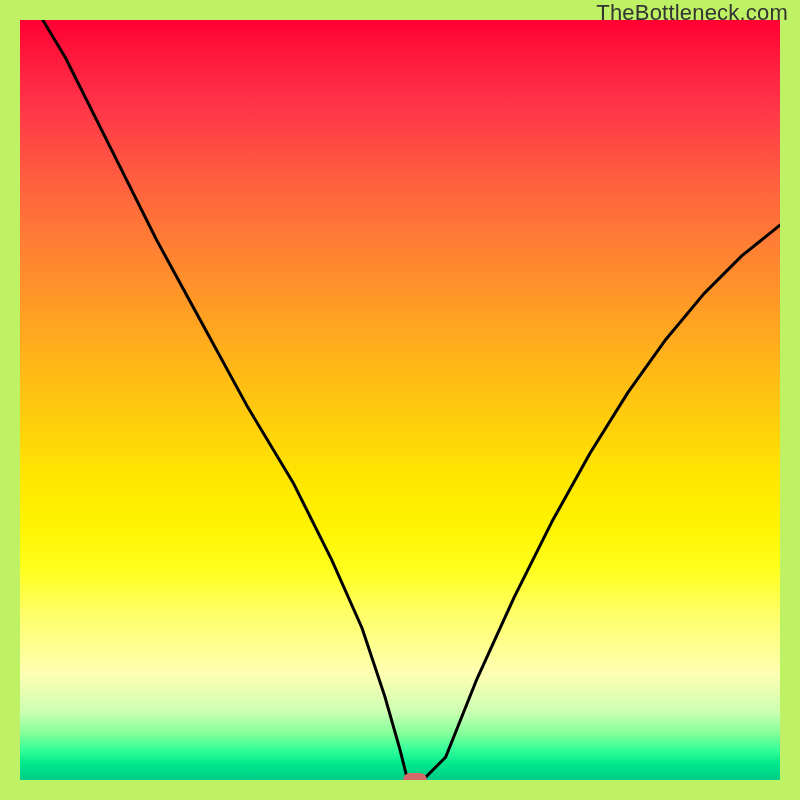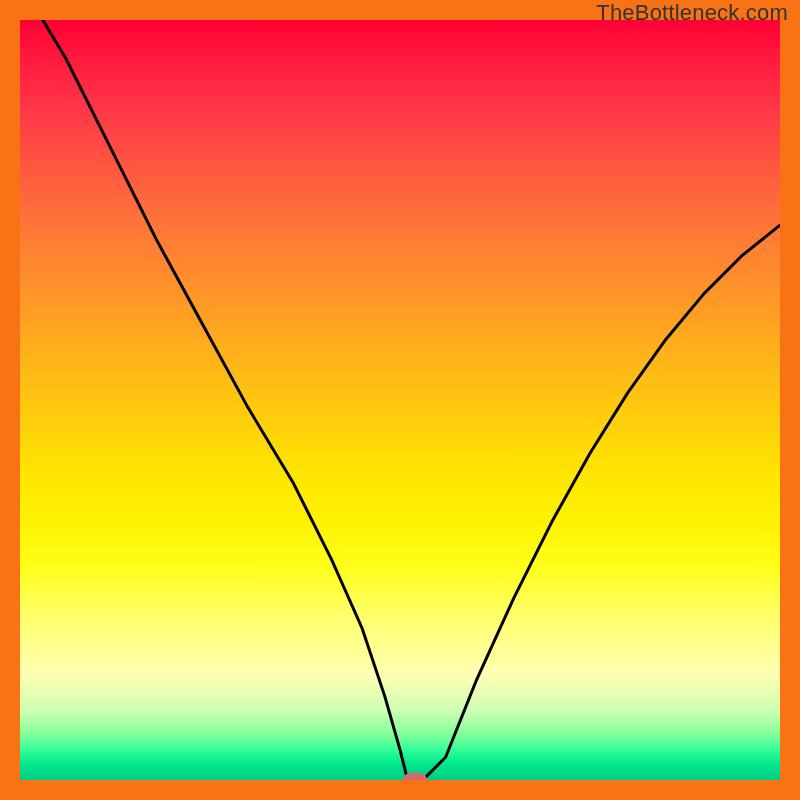--- a/index.html
+++ b/index.html
@@ -1,16 +1,16 @@
 <!DOCTYPE html>
 <html><head>
 <meta charset="utf-8">
 <style>
   html,body{margin:0;padding:0;width:800px;height:800px;overflow:hidden;font-family:Arial,Helvetica,sans-serif;background:#000}
-  .frame{position:absolute;inset:0;background:#f97316}
+  .frame{position:absolute;inset:0;background:#bef264}
   .attribution{position:absolute;top:0;right:12px;font-size:22px;color:#333;font-weight:400;letter-spacing:.2px}
   .plot{position:absolute;left:20px;top:20px;width:760px;height:760px;overflow:hidden}
   
   .gradient{position:absolute;inset:0;background:linear-gradient(to bottom,
     #ff0033 0%,
     #ff1a3d 5%,
     #ff3348 11%,
     #ff4d43 17%,
     #ff663d 23%,
     #ff8033 30%,

